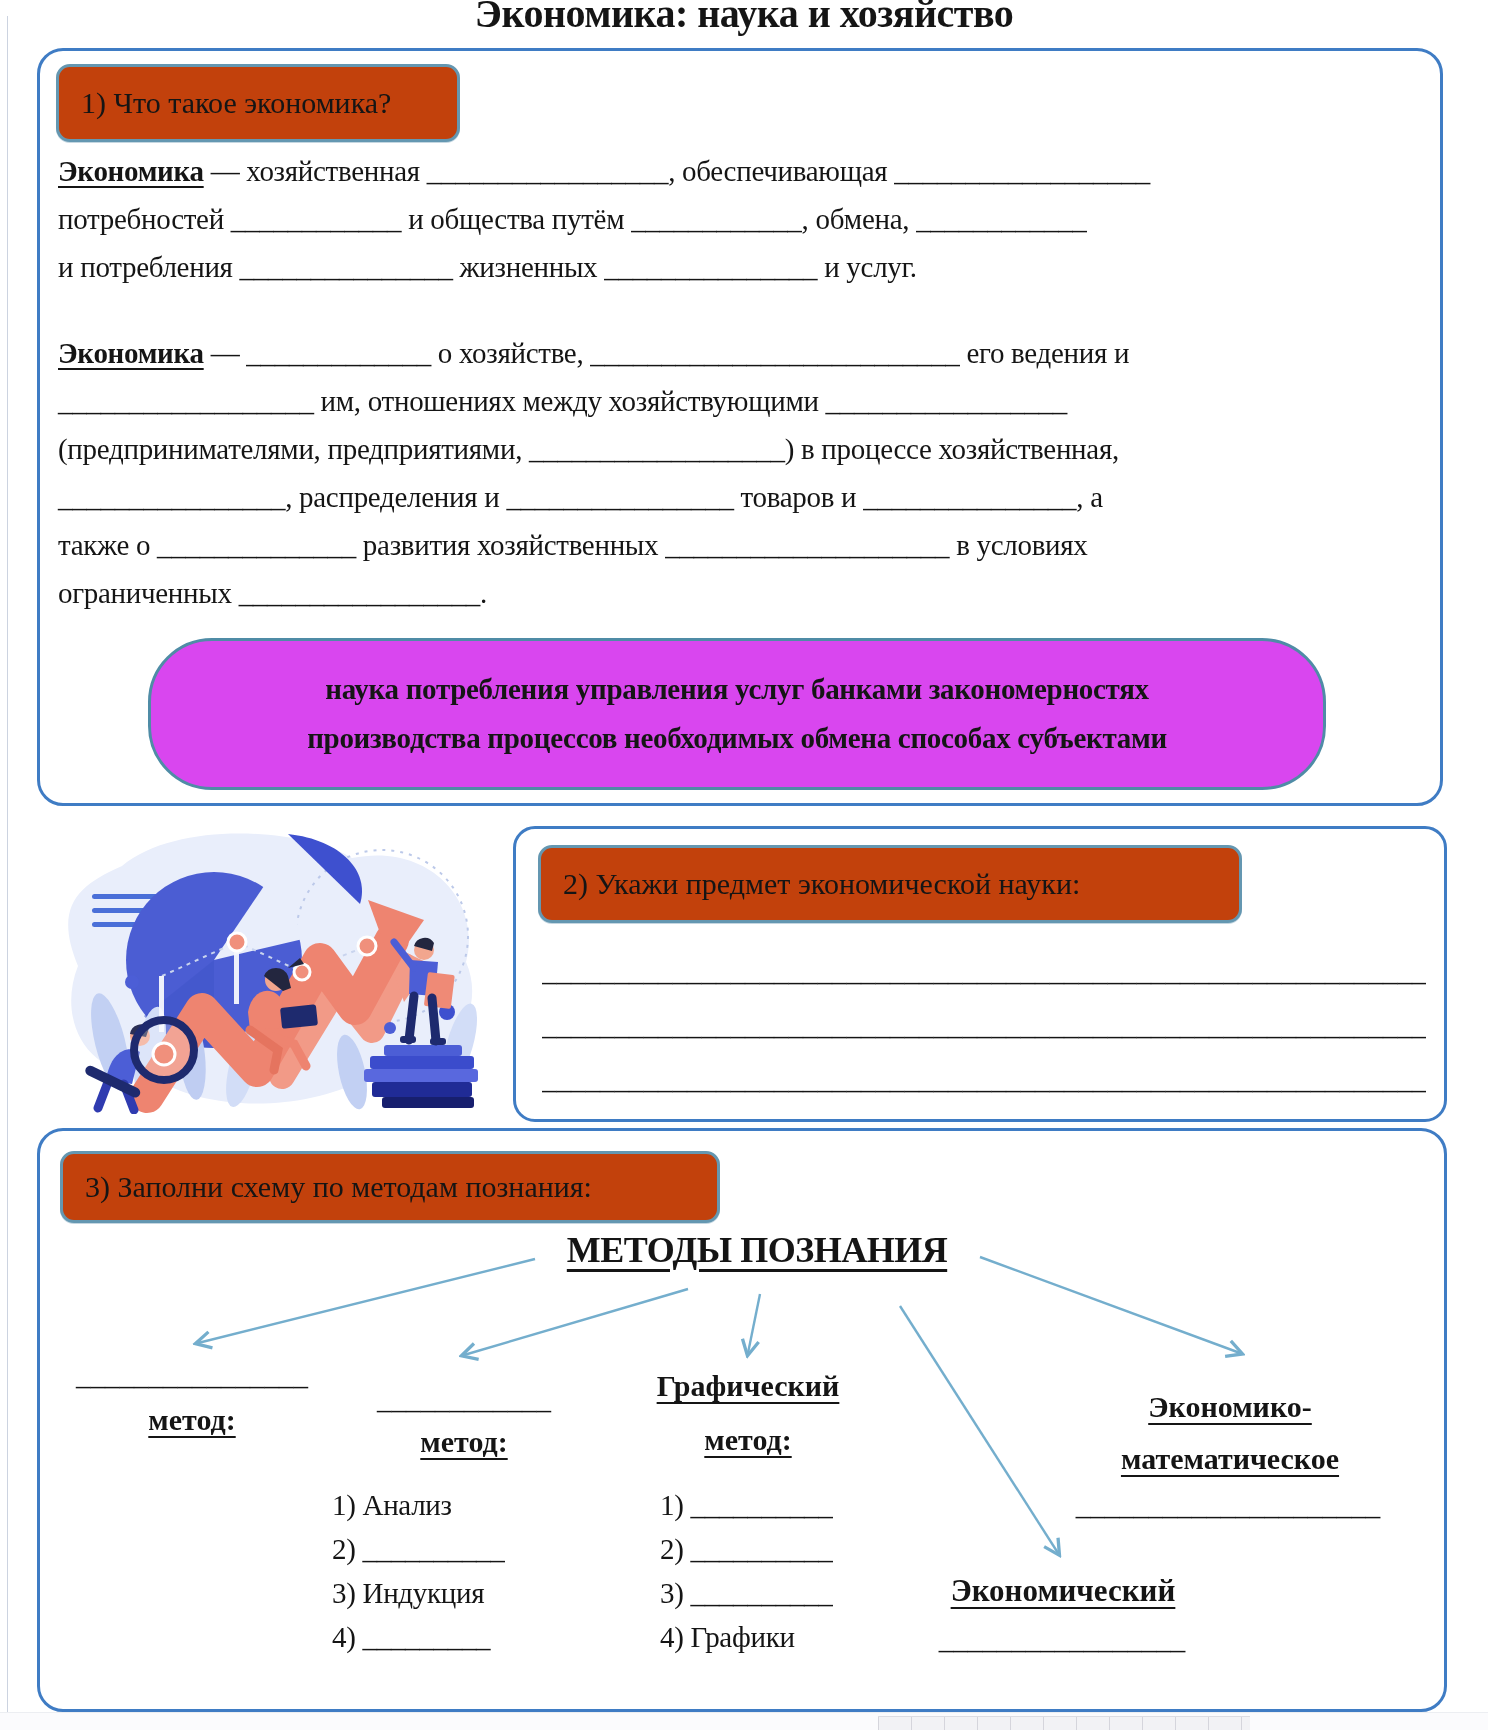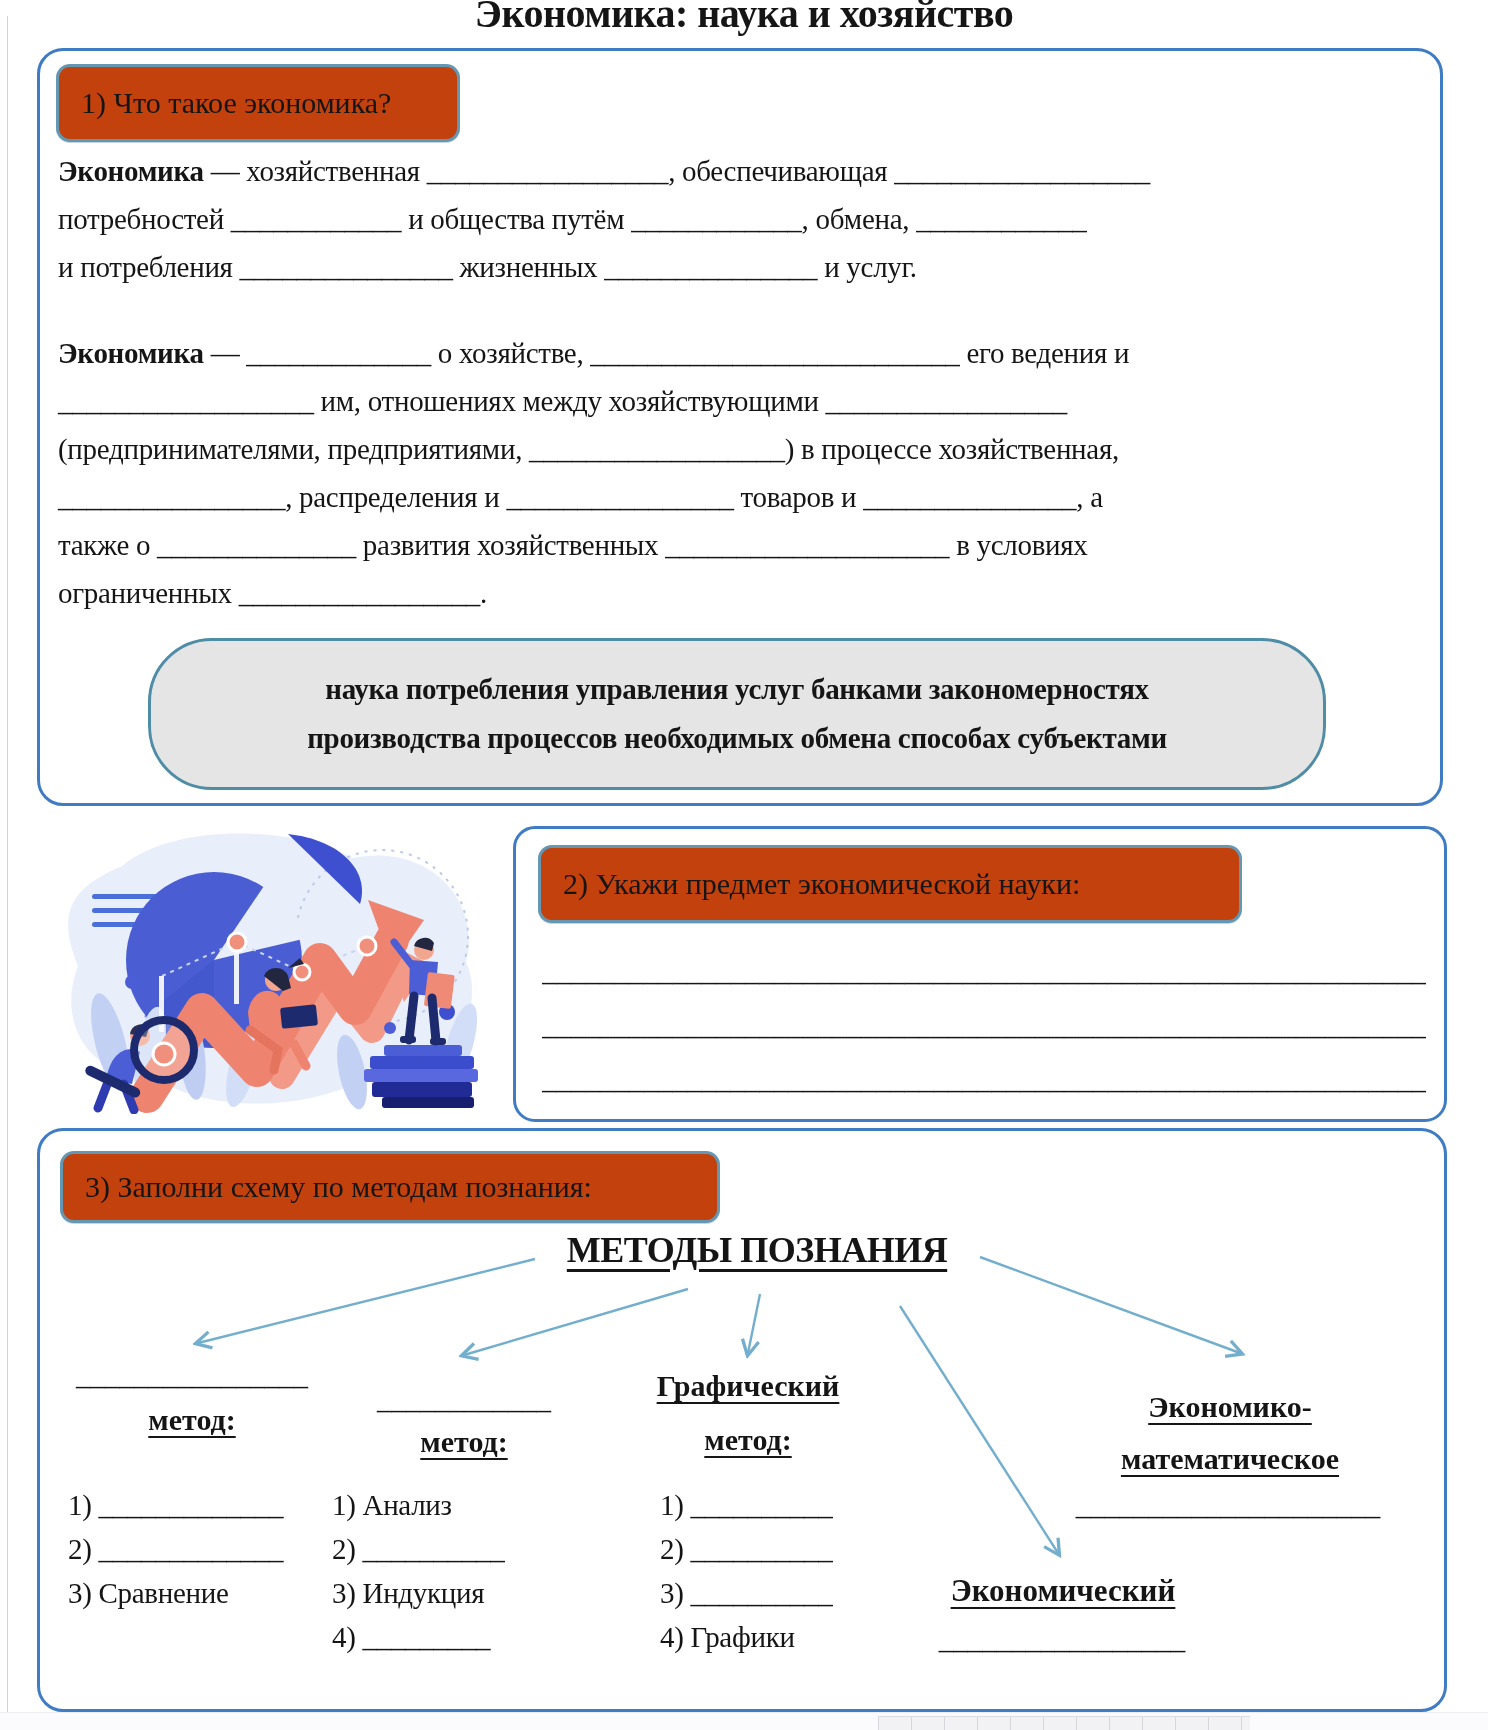--- a/index.html
+++ b/index.html
@@ -18,26 +18,26 @@
   .pill{
     position:absolute;background:#c2410c;border:3px solid #6497b1;border-radius:14px;
     display:flex;align-items:center;padding:0 22px;font-size:30px;box-sizing:border-box;
     box-shadow:0 1px 0 rgba(90,140,170,.35);
   }
   .pill1{left:16px;top:13px;width:404px;height:78px;}
   .pill2{left:22px;top:16px;width:704px;height:78px;}
   .pill3{left:20px;top:20px;width:660px;height:72px;}
   .para{position:absolute;left:18px;right:22px;}
   .para .ln{line-height:48px;font-size:29px;letter-spacing:-0.3px;white-space:pre;}
-  .term{font-weight:bold;text-underline-offset:5px;text-decoration-thickness:2px;text-align:center;}
+  .term{font-weight:bold;text-decoration:underline;text-underline-offset:5px;text-decoration-thickness:2px;text-align:center;}
   .d1{top:96px;}
   .d2{top:278px;}
   .wordbank{
     position:absolute;left:108px;top:587px;width:1178px;height:152px;
-    background:#e5e5e5;border:3px solid #4f8ca6;border-radius:64px;
+    background:#d946ef;border:3px solid #4f8ca6;border-radius:64px;
     display:flex;flex-direction:column;justify-content:center;text-align:center;
     font-weight:bold;font-size:29px;letter-spacing:-0.3px;box-sizing:border-box;
   }
   .wordbank .ln{line-height:49px;}
   .illu{position:absolute;left:52px;top:824px;width:438px;height:290px;}
   .b2blank{
     position:absolute;left:26px;right:18px;overflow:hidden;white-space:nowrap;
     font-size:29px;letter-spacing:0px;
   }
   .diagram{position:absolute;inset:0;}
@@ -205,25 +205,20 @@
           <line x1="720" y1="163" x2="708" y2="222" marker-end="url(#arrh)"></line>
           <line x1="860" y1="175" x2="1018" y2="422" marker-end="url(#arrh)"></line>
           <line x1="940" y1="126" x2="1200" y2="222" marker-end="url(#arrh)"></line>
         </g>
       </svg>
 
       <div class="dg-root">МЕТОДЫ ПОЗНАНИЯ</div>
 
       <div class="abs dg-blankline" style="left:18px;top:228px;width:268px;">________________</div>
       <div class="abs dg-head" style="left:18px;top:272px;width:268px;">метод:</div>
-      <div class="dg-items" style="left:28px;top:352px;">
-        <div class="ln">1) _____________</div>
-        <div class="ln">2) _____________</div>
-        <div class="ln">3) Сравнение</div>
-      </div>
 
       <div class="abs dg-blankline" style="left:308px;top:252px;width:232px;">____________</div>
       <div class="abs dg-head" style="left:308px;top:294px;width:232px;">метод:</div>
       <div class="dg-items" style="left:292px;top:352px;">
         <div class="ln">1) Анализ</div>
         <div class="ln">2) __________</div>
         <div class="ln">3) Индукция</div>
         <div class="ln">4) _________</div>
       </div>
 

